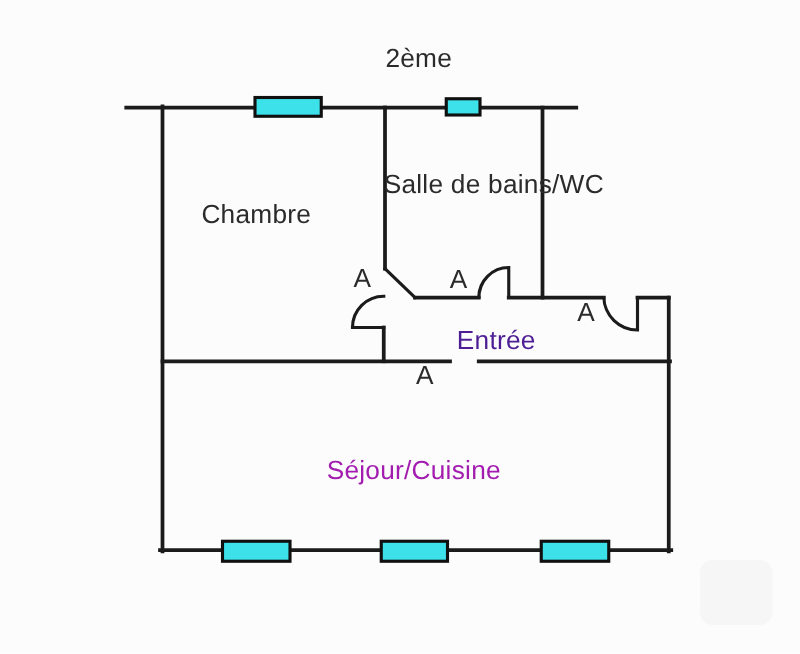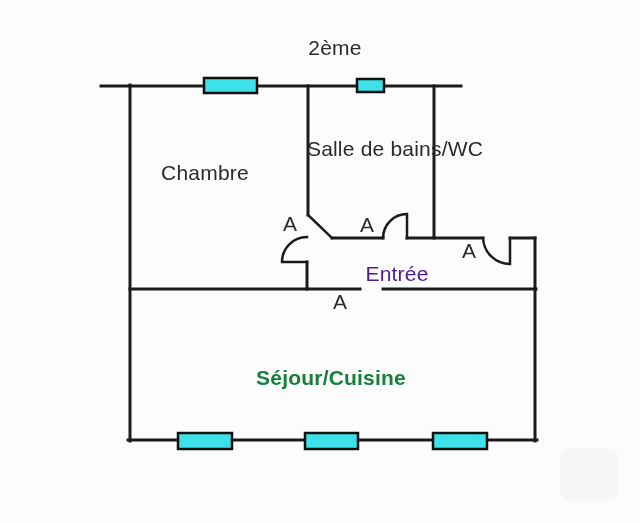--- a/index.html
+++ b/index.html
@@ -64,21 +64,21 @@
   <div class="watermark"></div>
 
   <div class="label title" style="left: 335px; top: 47px; color: rgb(43, 43, 43);">2ème</div>
 
   <div class="label" style="left: 205px; top: 172px; color: rgb(43, 43, 43);">Chambre</div>
 
   <div class="label" style="left: 395px; top: 148px; color: rgb(43, 43, 43);">Salle de bains/WC</div>
 
   <div class="label" style="left: 397px; top: 273px; color: #4c1d95;">Entrée</div>
 
-  <div class="label" style="left: 331px; top: 377px; color: #15803d; font-weight: bold;">Séjour/Cuisine</div>
+  <div class="label" style="left: 331px; top: 377px; color: #a21caf;">Séjour/Cuisine</div>
 
   <div class="label door-label" style="left: 290px; top: 223px; color: rgb(43, 43, 43);">A</div>
 
   <div class="label door-label" style="left: 367px; top: 224px; color: rgb(43, 43, 43);">A</div>
 
   <div class="label door-label" style="left: 469px; top: 250px; color: rgb(43, 43, 43);">A</div>
 
   <div class="label door-label" style="left: 340px; top: 301px; color: rgb(43, 43, 43);">A</div>
 
 </div>

